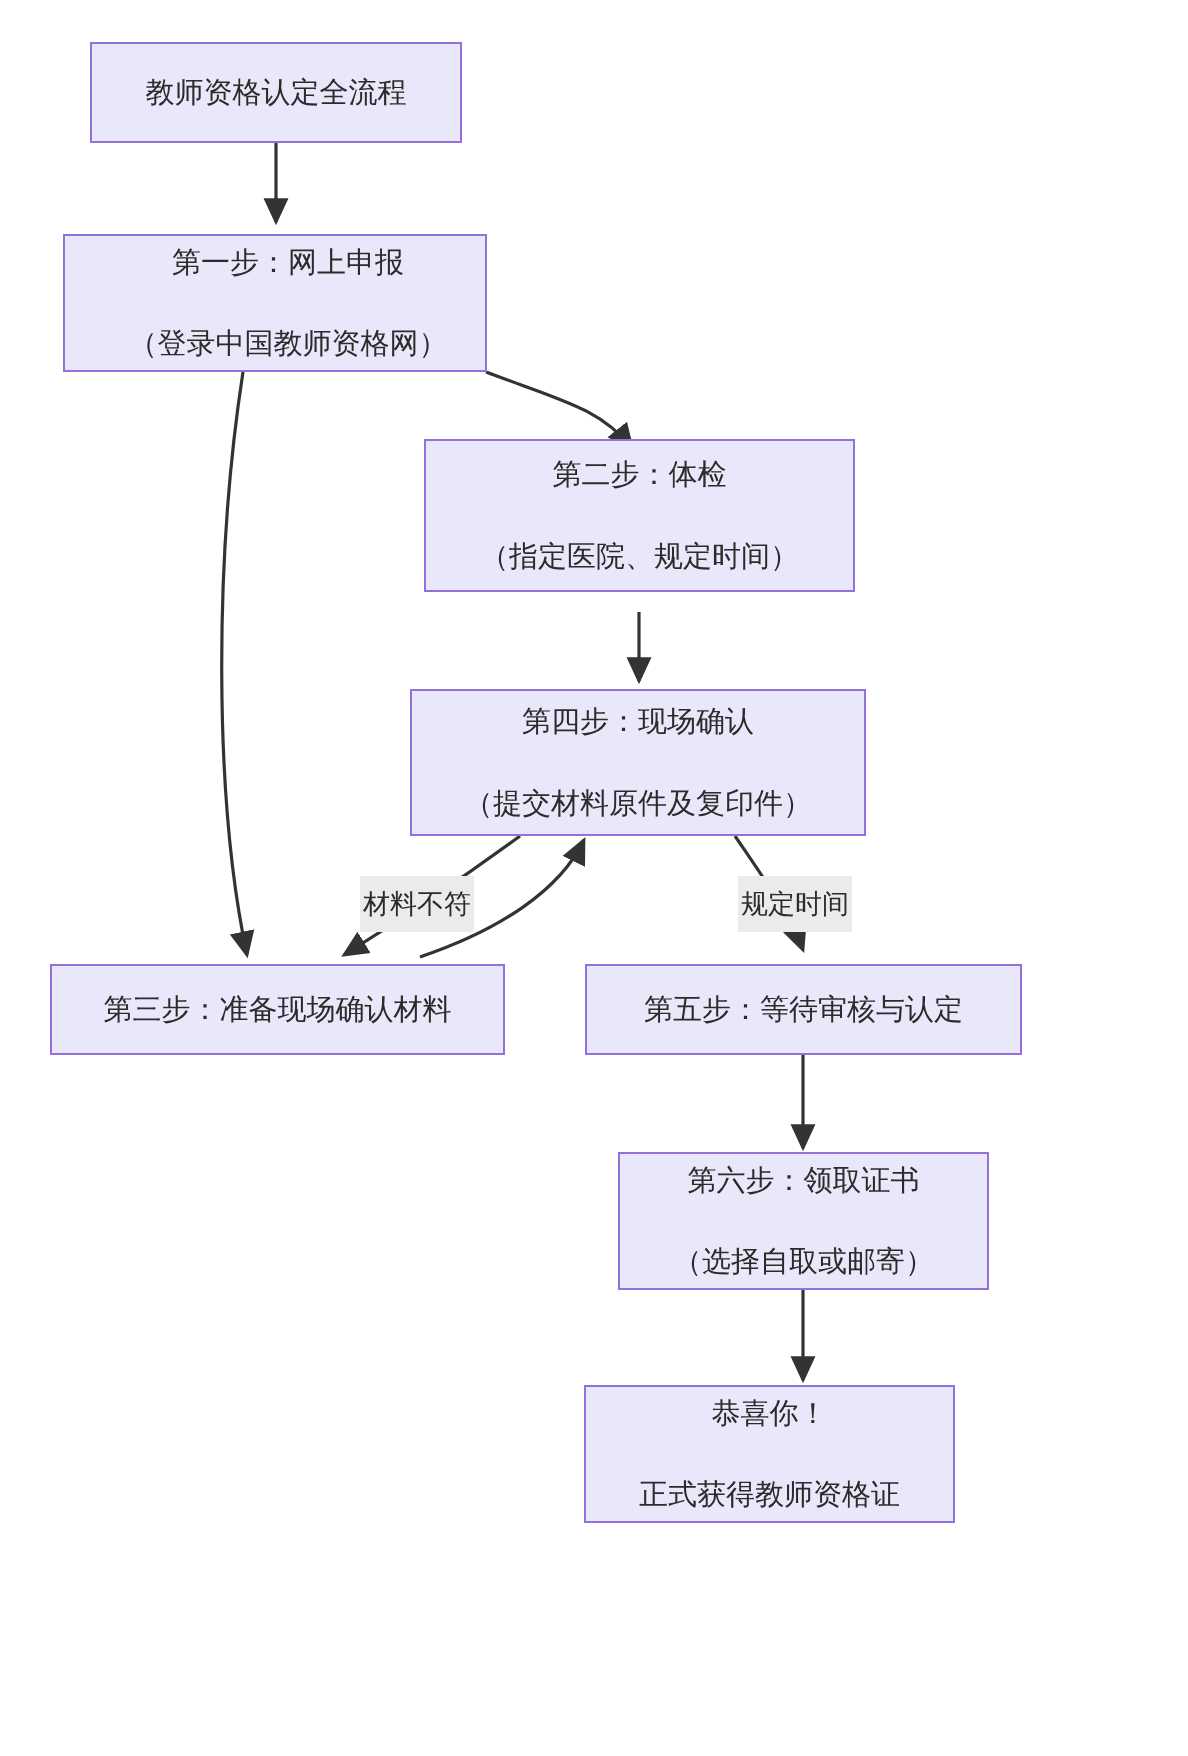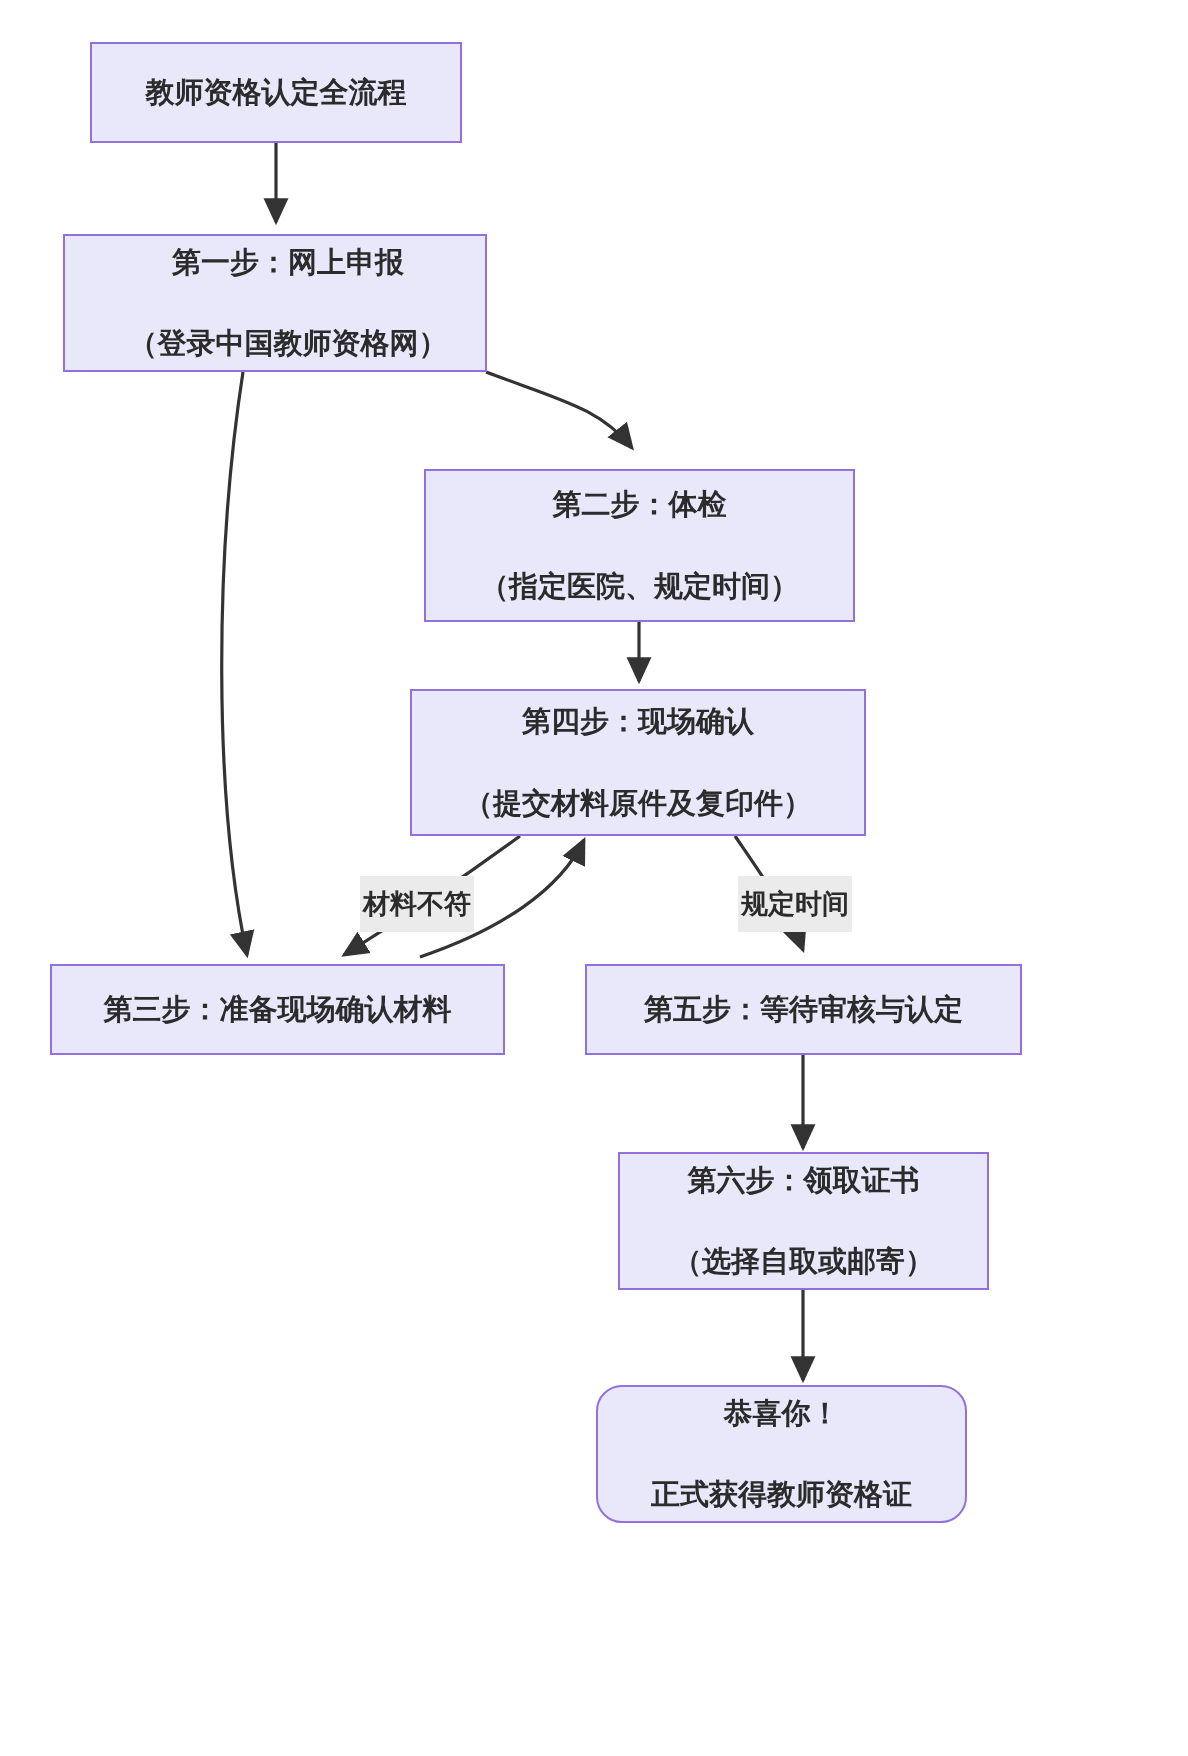--- a/index.html
+++ b/index.html
@@ -13,21 +13,20 @@
     position: relative;
     font-family: "Liberation Sans", "DejaVu Sans", sans-serif;
     overflow: hidden;
   }
   #diagram-root {
     position: absolute;
     left: 0;
     top: 0;
     width: 1188px;
     height: 1248px;
-    font-weight: bold;
   }
   .edges-layer {
     position: absolute;
     left: 0;
     top: 0;
     width: 1188px;
     height: 1756px;
     pointer-events: none;
   }
   .node {
@@ -89,21 +88,21 @@
 
   <div class="node" style="left:90px; top:42px; width:372px; height:101px;">
     <span>教师资格认定全流程</span>
   </div>
 
   <div class="node" style="left:63px; top:234px; width:424px; height:138px;padding-left:26px;">
     <span>第一步：网上申报</span>
     <span class="line2">（登录中国教师资格网）</span>
   </div>
 
-  <div class="node" style="left:424px; top:469px; width:431px; height:153px;">
+  <div class="node" style="left:424px; top:439px; width:431px; height:153px;">
     <span>第二步：体检</span>
     <span class="line2">（指定医院、规定时间）</span>
   </div>
 
   <div class="node" style="left:410px; top:689px; width:456px; height:147px;">
     <span>第四步：现场确认</span>
     <span class="line2">（提交材料原件及复印件）</span>
   </div>
 
   <div class="node" style="left:585px; top:964px; width:437px; height:91px;">
@@ -112,21 +111,21 @@
 
   <div class="node" style="left:50px; top:964px; width:455px; height:91px;">
     <span>第三步：准备现场确认材料</span>
   </div>
 
   <div class="node" style="left:618px; top:1152px; width:371px; height:138px;">
     <span>第六步：领取证书</span>
     <span class="line2">（选择自取或邮寄）</span>
   </div>
 
-  <div class="node" style="left:596px; top:1385px; width:371px; height:138px;border-radius:26px;">
+  <div class="node" style="left:584px; top:1385px; width:371px; height:138px;">
     <span>恭喜你！</span>
     <span class="line2">正式获得教师资格证</span>
   </div>
 
   <div class="edge-label" style="left:360px; top:876px;">材料不符</div>
 
   <div class="edge-label" style="left:738px; top:876px;">规定时间</div>
 
 </div>
 

